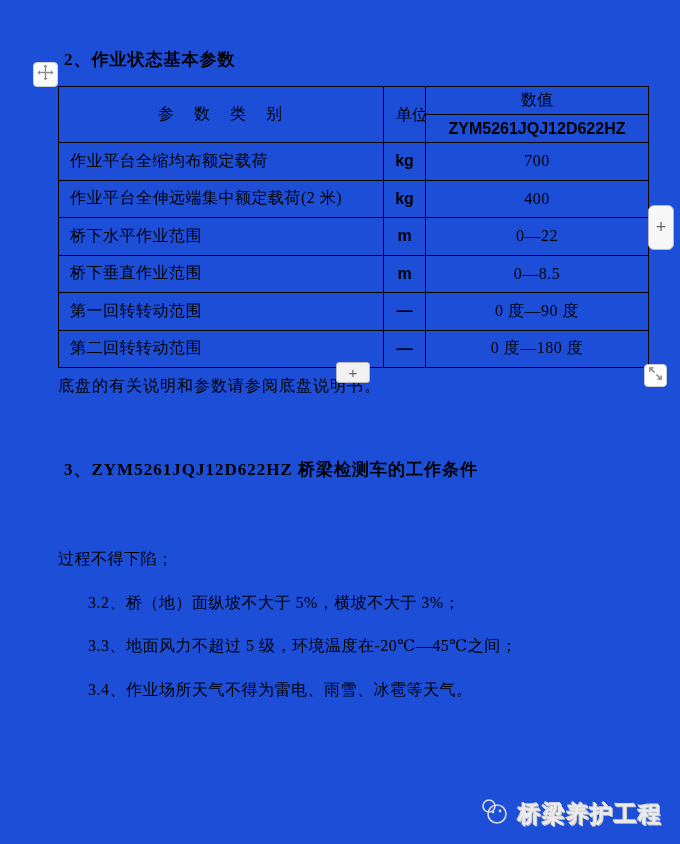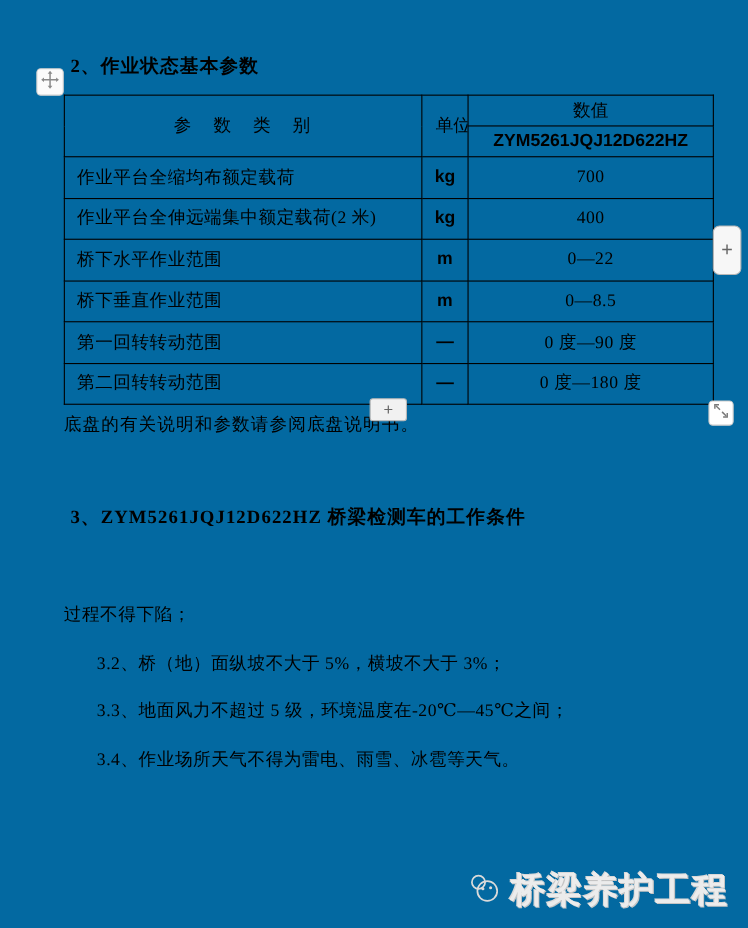--- a/index.html
+++ b/index.html
@@ -1,21 +1,21 @@
 <!DOCTYPE html>
 <html><head>
 <meta charset="utf-8">
 <style>
   * { margin: 0; padding: 0; box-sizing: border-box; }
   html, body { background: #fff; }
   .page {
     position: relative;
     width: 680px;
     height: 844px;
-    background: #0369a1;
+    background: #1d4ed8;
     overflow: hidden;
     font-family: "Liberation Serif", "DejaVu Serif", serif;
     color: #000;
   }
   .h2, .h3 {
     position: absolute;
     left: 64px;
     font-size: 17px;
     font-weight: bold;
     letter-spacing: 1px;
@@ -90,21 +90,21 @@
   
   .watermark {
     position: absolute;
     right: 18px;
     bottom: 12px;
     display: flex;
     align-items: center;
     gap: 6px;
   }
   .watermark .wm-text {
-    font-size: 32px;
+    font-size: 23px;
     font-weight: bold;
     letter-spacing: 1px;
     color: #ececec;
     text-shadow: 1px 1px 0 #c4c4c4, -1px -1px 0 #d8d8d8;
     white-space: nowrap;
   }
 </style>
 </head>
 <body>
 

